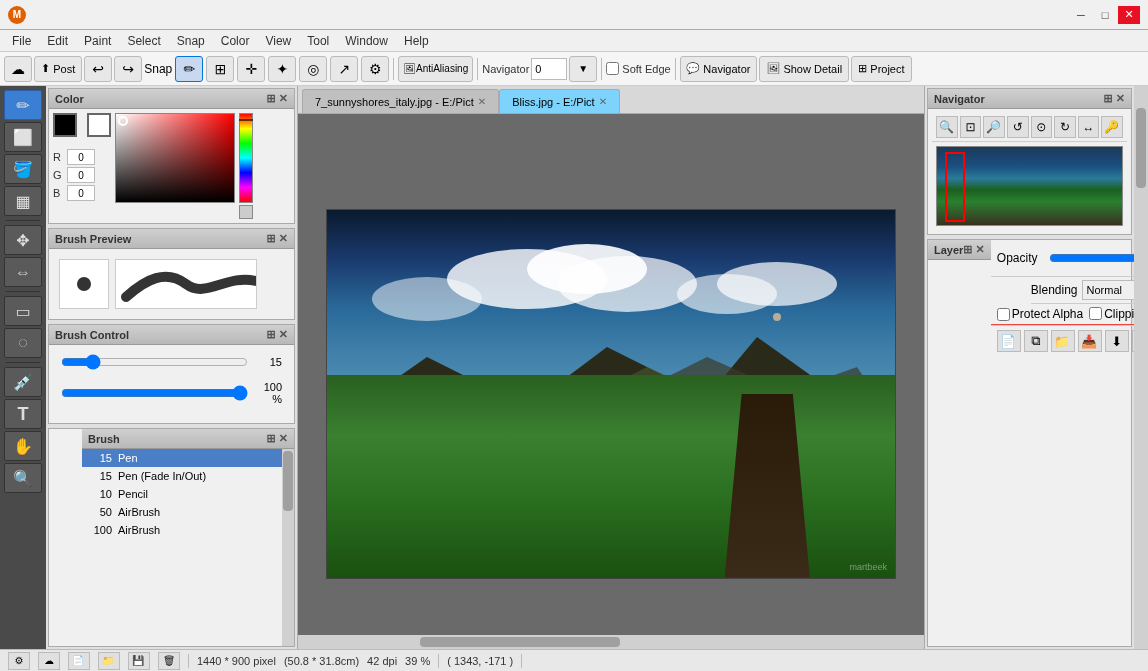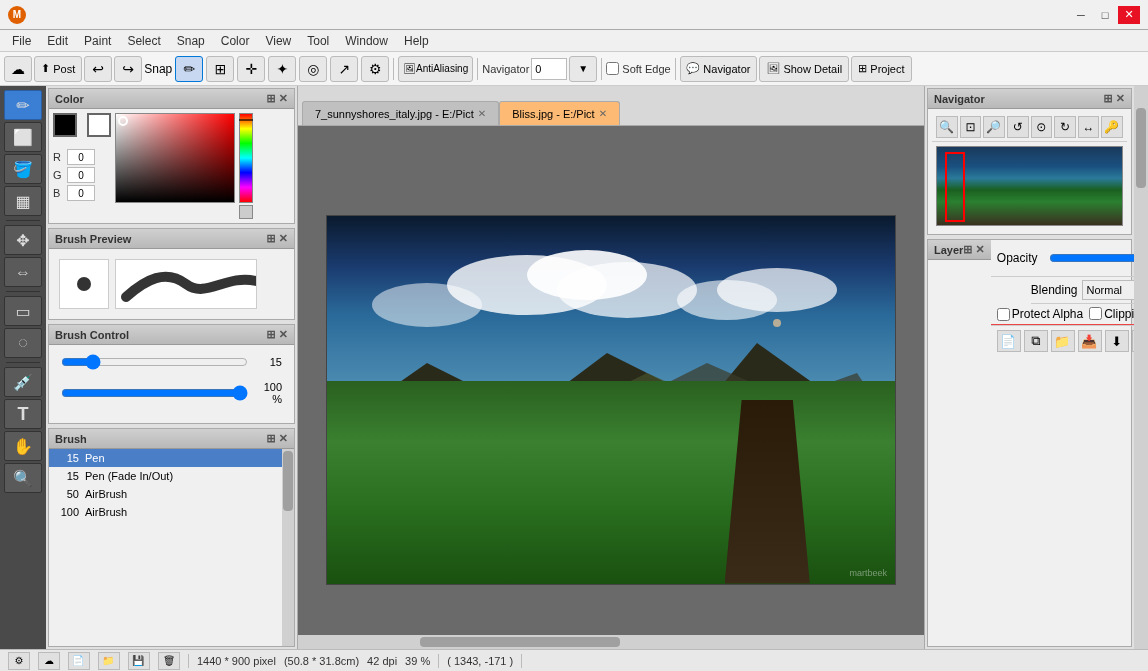--- a/index.html
+++ b/index.html
@@ -71,23 +71,23 @@
 
     
     #brush-list-panel { flex: 1; }
     .brush-list { list-style: none; overflow-y: auto; height: 100%; }
     .brush-list li { display: flex; align-items: center; padding: 3px 6px; cursor: pointer; font-size: 11px; gap: 6px; }
     .brush-list li.active { background: #4a7fc8; color: white; }
     .brush-num { width: 24px; text-align: right; font-size: 11px; }
 
     
     #canvas-area { flex: 1; background: #6a6a6a; display: flex; flex-direction: column; overflow: hidden; }
-    #tabs-bar { background: #d8d8d8; height: 40px; display: flex; align-items: flex-end; padding: 0 4px; border-bottom: 1px solid #aaa; }
+    #tabs-bar { background: #d8d8d8; height: 28px; display: flex; align-items: flex-end; padding: 0 4px; border-bottom: 1px solid #aaa; }
     .tab { height: 24px; padding: 0 12px; background: #c0c0c0; border: 1px solid #aaa; border-bottom: none; cursor: pointer; font-size: 11px; display: flex; align-items: center; border-radius: 3px 3px 0 0; gap: 4px; }
-    .tab.active { background: #fdba74; }
+    .tab.active { background: #7dd3fc; }
     .tab .close-x { font-size: 10px; color: #666; cursor: pointer; }
     #canvas-wrapper { flex: 1; overflow: auto; display: flex; align-items: center; justify-content: center; background: #6a6a6a; }
     #canvas-img { width: 570px; height: 370px; background: linear-gradient(180deg, #1a3a5c 0%, #1a5080 20%, #2a7a9a 35%, #1a6020 55%, #2a8030 70%, #1a5010 85%, #3a3020 100%); position: relative; border: 1px solid #444; }
 
     
     #right-panel { width: 210px; background: #e0e0e0; display: flex; flex-direction: column; border-left: 1px solid #aaa; }
     #navigator-panel .panel-body { padding: 4px; }
     .nav-preview { width: 100%; height: 80px; background: #1a6020; border: 1px solid #888; position: relative; overflow: hidden; }
     .nav-preview-img { width: 100%; height: 100%; background: linear-gradient(180deg, #1a3a5c 0%, #1a5080 25%, #2a7a9a 40%, #1a6020 55%, #2a8030 70%, #3a3020 100%); }
     .nav-red-rect { position: absolute; top: 5px; left: 8px; width: 20px; height: 70px; border: 2px solid red; }
@@ -293,37 +293,41 @@
           <input type="range" value="15" min="1" max="100" style="width: 130px; background: linear-gradient(to right, rgb(106, 159, 216) 0%, rgb(106, 159, 216) 15%, rgb(192, 192, 192) 15%, rgb(192, 192, 192) 100%);">
           <span>15</span>
         </div>
         <div class="brush-ctrl-row" style="padding:2px 6px 6px;">
           <input type="range" value="100" min="0" max="100" style="width: 130px; background: linear-gradient(to right, rgb(106, 159, 216) 0%, rgb(106, 159, 216) 100%, rgb(192, 192, 192) 100%, rgb(192, 192, 192) 100%);">
           <span>100 %</span>
         </div>
       </div>
     </div>
 
-    <div class="panel" id="brush-list-panel" style="flex:1;display:flex;flex-direction:column;min-height:0;">
+    <div class="panel" id="brush-list-panel" style="flex:1;display:flex;flex-direction:column;min-height:0;padding-left:33px;">
       <div class="panel-header">
         <span>Brush</span>
         <div class="panel-icons">
           <span class="panel-icon">⊞</span>
           <span class="panel-icon">✕</span>
         </div>
       </div>
       <div style="flex:1;display:flex;min-height:0;">
         <ul class="brush-list" style="flex:1;overflow-y:auto;">
           <li class="active">
             <span class="brush-num">15</span>
             <span>Pen</span>
           </li>
           <li>
             <span class="brush-num">15</span>
             <span>Pen (Fade In/Out)</span>
+          </li>
+          <li>
+            <span class="brush-num">10</span>
+            <span>Pencil</span>
           </li>
           <li>
             <span class="brush-num">50</span>
             <span>AirBrush</span>
           </li>
           <li>
             <span class="brush-num">100</span>
             <span>AirBrush</span>
           </li>
         </ul>

